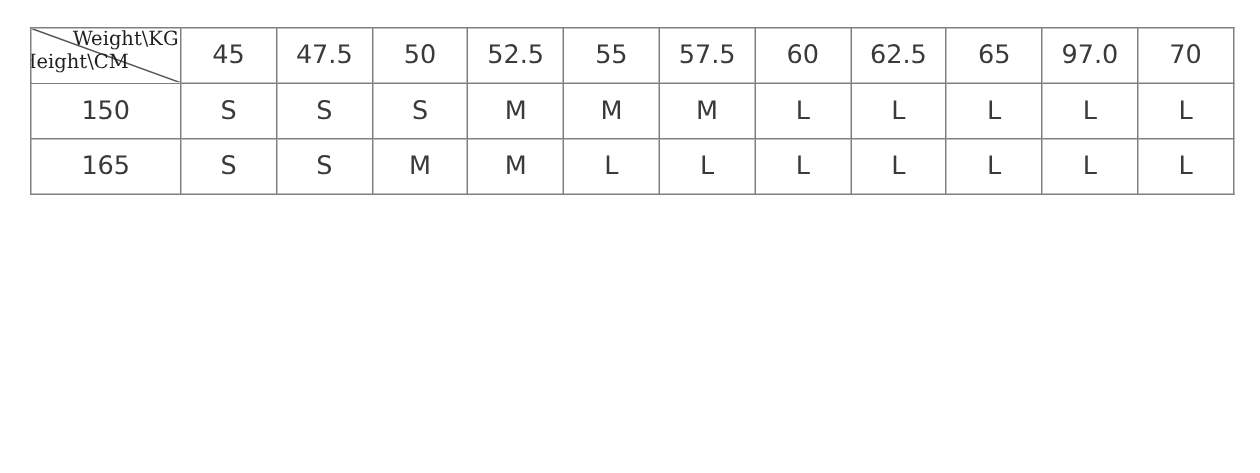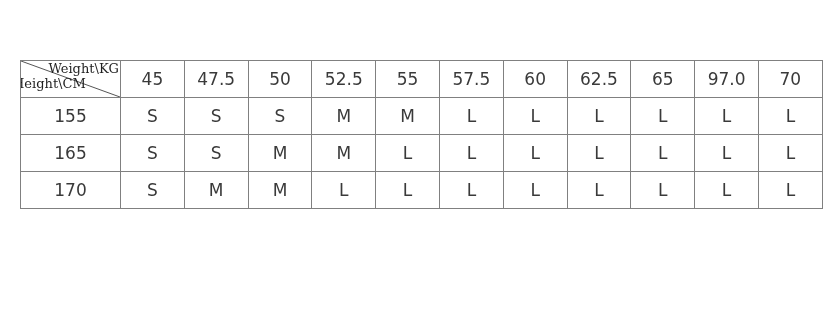--- a/index.html
+++ b/index.html
@@ -19,21 +19,20 @@
     position: absolute;
     left: 20px;
     top: 18px;
     width: 802px;
   }
 
   table.size-table {
     border-collapse: collapse;
     table-layout: fixed;
     width: 802px;
-    margin-top: 42px;
   }
 
   table.size-table td,
   table.size-table th {
     border: 1px solid #808080;
     text-align: center;
     vertical-align: middle;
     font-weight: normal;
     font-size: 17px;
     color: #3a3a3a;
@@ -134,56 +133,42 @@
           <td class="col-head">52.5</td>
           <td class="col-head">55</td>
           <td class="col-head">57.5</td>
           <td class="col-head">60</td>
           <td class="col-head">62.5</td>
           <td class="col-head">65</td>
           <td class="col-head">97.0</td>
           <td class="col-head">70</td>
         </tr>
         <tr>
-          <td class="row-head">155</td>
+          <td class="row-head">150</td>
           <td class="cell-S">S</td>
           <td class="cell-S">S</td>
           <td class="cell-S">S</td>
           <td class="cell-M">M</td>
           <td class="cell-M">M</td>
-          <td class="cell-L">L</td>
+          <td class="cell-M">M</td>
           <td class="cell-L">L</td>
           <td class="cell-L">L</td>
           <td class="cell-L">L</td>
           <td class="cell-L">L</td>
           <td class="cell-L">L</td>
         </tr>
         <tr>
           <td class="row-head">165</td>
           <td class="cell-S">S</td>
           <td class="cell-S">S</td>
           <td class="cell-M">M</td>
           <td class="cell-M">M</td>
           <td class="cell-L">L</td>
           <td class="cell-L">L</td>
           <td class="cell-L">L</td>
           <td class="cell-L">L</td>
           <td class="cell-L">L</td>
           <td class="cell-L">L</td>
           <td class="cell-L">L</td>
         </tr>
-        <tr>
-          <td class="row-head">170</td>
-          <td class="cell-S">S</td>
-          <td class="cell-M">M</td>
-          <td class="cell-M">M</td>
-          <td class="cell-L">L</td>
-          <td class="cell-L">L</td>
-          <td class="cell-L">L</td>
-          <td class="cell-L">L</td>
-          <td class="cell-L">L</td>
-          <td class="cell-L">L</td>
-          <td class="cell-L">L</td>
-          <td class="cell-L">L</td>
-        </tr>
       </tbody>
   </table>
 </div>
 
 </body></html>

